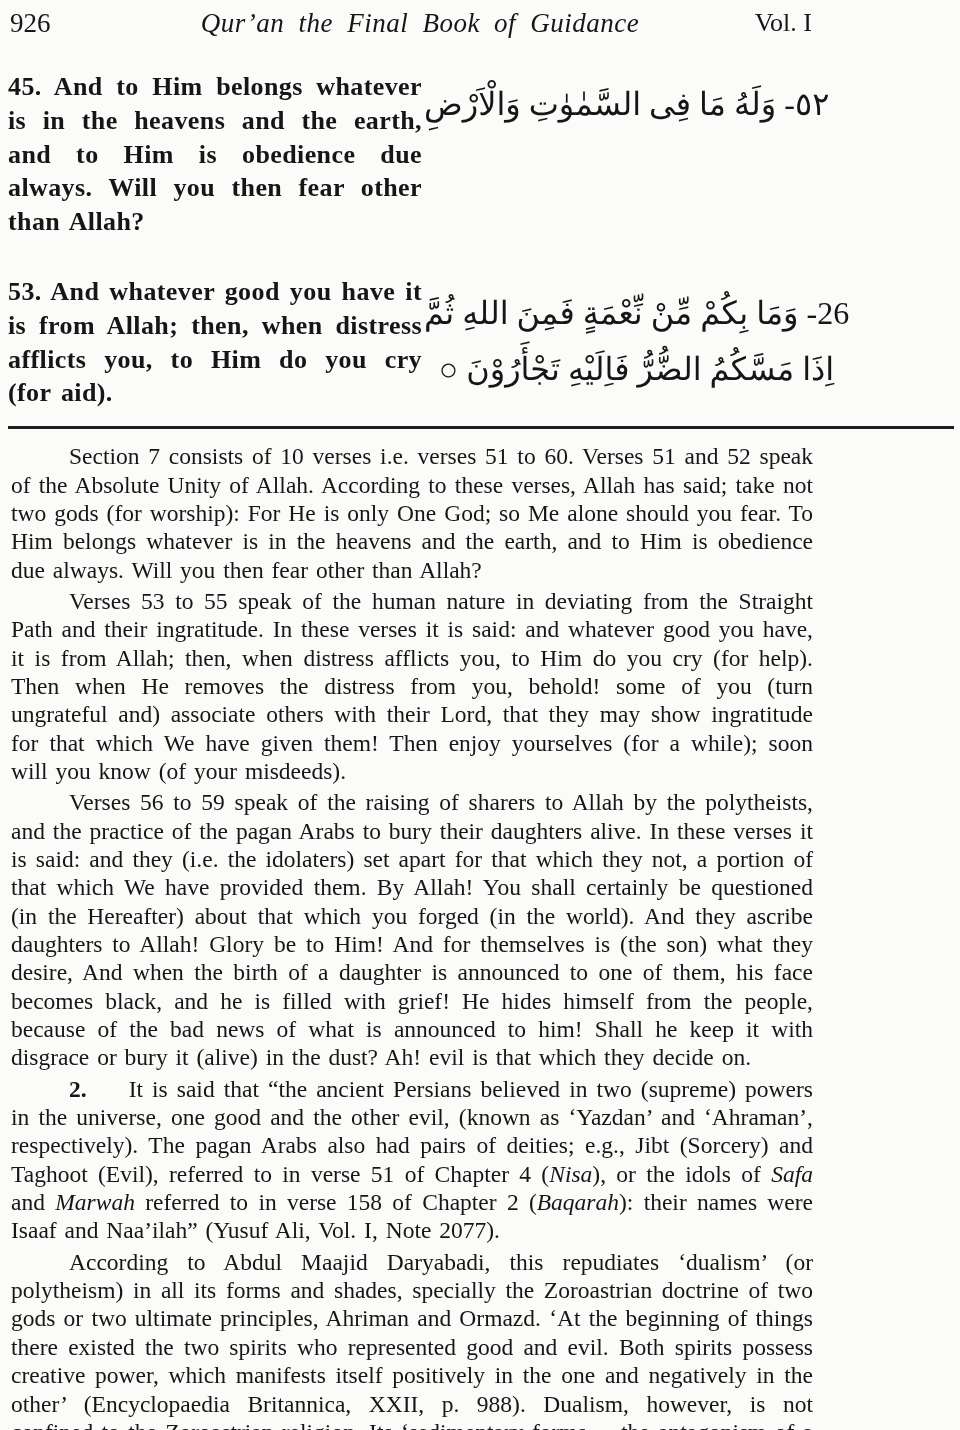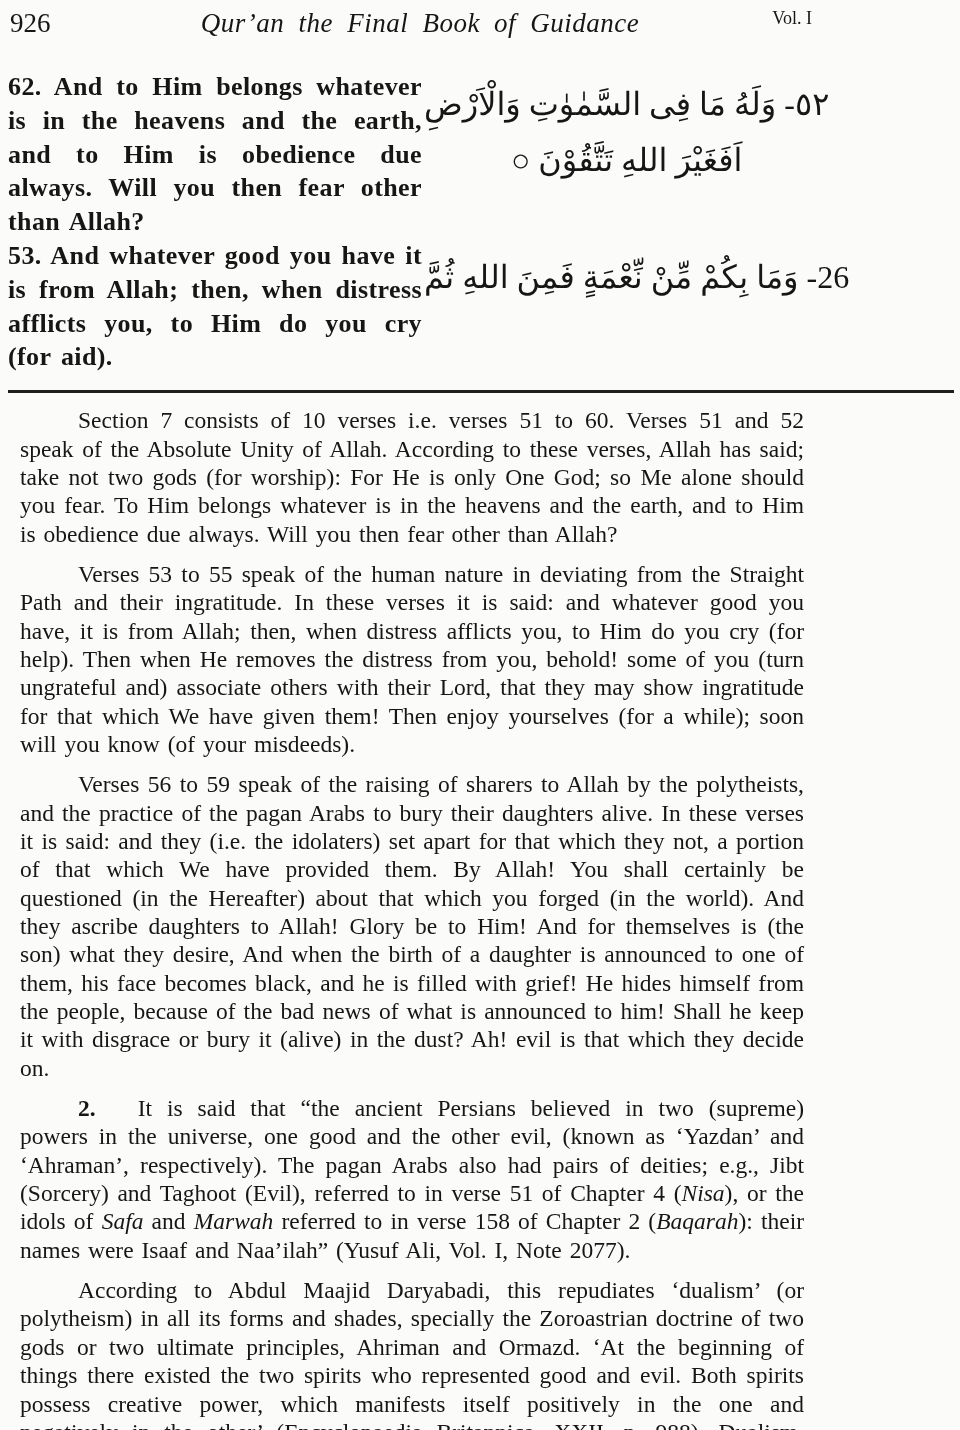--- a/index.html
+++ b/index.html
@@ -39,26 +39,26 @@
     text-align: center;
     font-style: italic;
     font-size: 27px;
     word-spacing: 7px;
     letter-spacing: 0.5px;
   }
   .volume {
     position: absolute;
     right: 4px;
     top: 0;
-    font-size: 18px;
+    font-size: 26px;
   }
   
   .verses { margin-top: 26px; }
   .verse-row { display: flex; }
-  .verse-row.second { }
+  .verse-row.second { margin-top: 36px; }
   .verse-en {
     width: 414px;
     flex: 0 0 414px;
     font-weight: bold;
     font-size: 26px;
     line-height: 33.8px;
     text-align: justify;
     letter-spacing: 0.4px;
     word-spacing: 3px;
   }
@@ -82,52 +82,52 @@
   }
   
   .commentary {
     margin-top: 13px;
     font-size: 23.5px;
     line-height: 28.35px;
     text-align: justify;
     word-spacing: 2px;
   }
   .commentary p.para {
-    margin: 12px;
+    margin: 3px;
     text-indent: 58px;
   }
   .commentary .pnum { font-weight: bold; }
   .commentary .pgap { display: inline-block; width: 42px; }
   .commentary i { }
 </style>
 </head>
 <body>
 
 <div class="page">
 
   <div class="header">
     <span class="page-number">926</span>
     <span class="running-title">Qur’an the Final Book of Guidance</span>
     <span class="volume">Vol. I</span>
   </div>
 
   <div class="verses">
 
     <div class="verse-row first">
-      <div class="verse-en">62. And to Him belongs whatever is in the heavens and the earth, and to Him is obedience due always. Will you then fear other than Allah?</div>
+      <div class="verse-en">45. And to Him belongs whatever is in the heavens and the earth, and to Him is obedience due always. Will you then fear other than Allah?</div>
       <div class="verse-ar" dir="rtl">
         <div class="ar-line">٥٢- وَلَهُ مَا فِى السَّمٰوٰتِ وَالْاَرْضِ</div>
-        <div class="ar-line">اَفَغَيْرَ اللهِ تَتَّقُوْنَ ○</div>
       </div>
     </div>
 
     <div class="verse-row second">
       <div class="verse-en">53. And whatever good you have it is from Allah; then, when distress afflicts you, to Him do you cry (for aid).</div>
       <div class="verse-ar" dir="rtl">
         <div class="ar-line">26- وَمَا بِكُمْ مِّنْ نِّعْمَةٍ فَمِنَ اللهِ ثُمَّ</div>
+        <div class="ar-line">اِذَا مَسَّكُمُ الضُّرُّ فَاِلَيْهِ تَجْأَرُوْنَ ○</div>
       </div>
     </div>
 
   </div>
 
   <hr class="divider">
 
   <div class="commentary" id="commentary">
       <p class="para"><span>Section 7 consists of 10 verses i.e. verses 51 to 60. Verses 51 and 52 speak of the Absolute Unity of Allah. According to these verses, Allah has said; take not two gods (for worship): For He is only One God; so Me alone should you fear. To Him belongs whatever is in the heavens and the earth, and to Him is obedience due always. Will you then fear other than Allah?</span></p>
       <p class="para"><span>Verses 53 to 55 speak of the human nature in deviating from the Straight Path and their ingratitude. In these verses it is said: and whatever good you have, it is from Allah; then, when distress afflicts you, to Him do you cry (for help). Then when He removes the distress from you, behold! some of you (turn ungrateful and) associate others with their Lord, that they may show ingratitude for that which We have given them! Then enjoy yourselves (for a while); soon will you know (of your misdeeds).</span></p>

